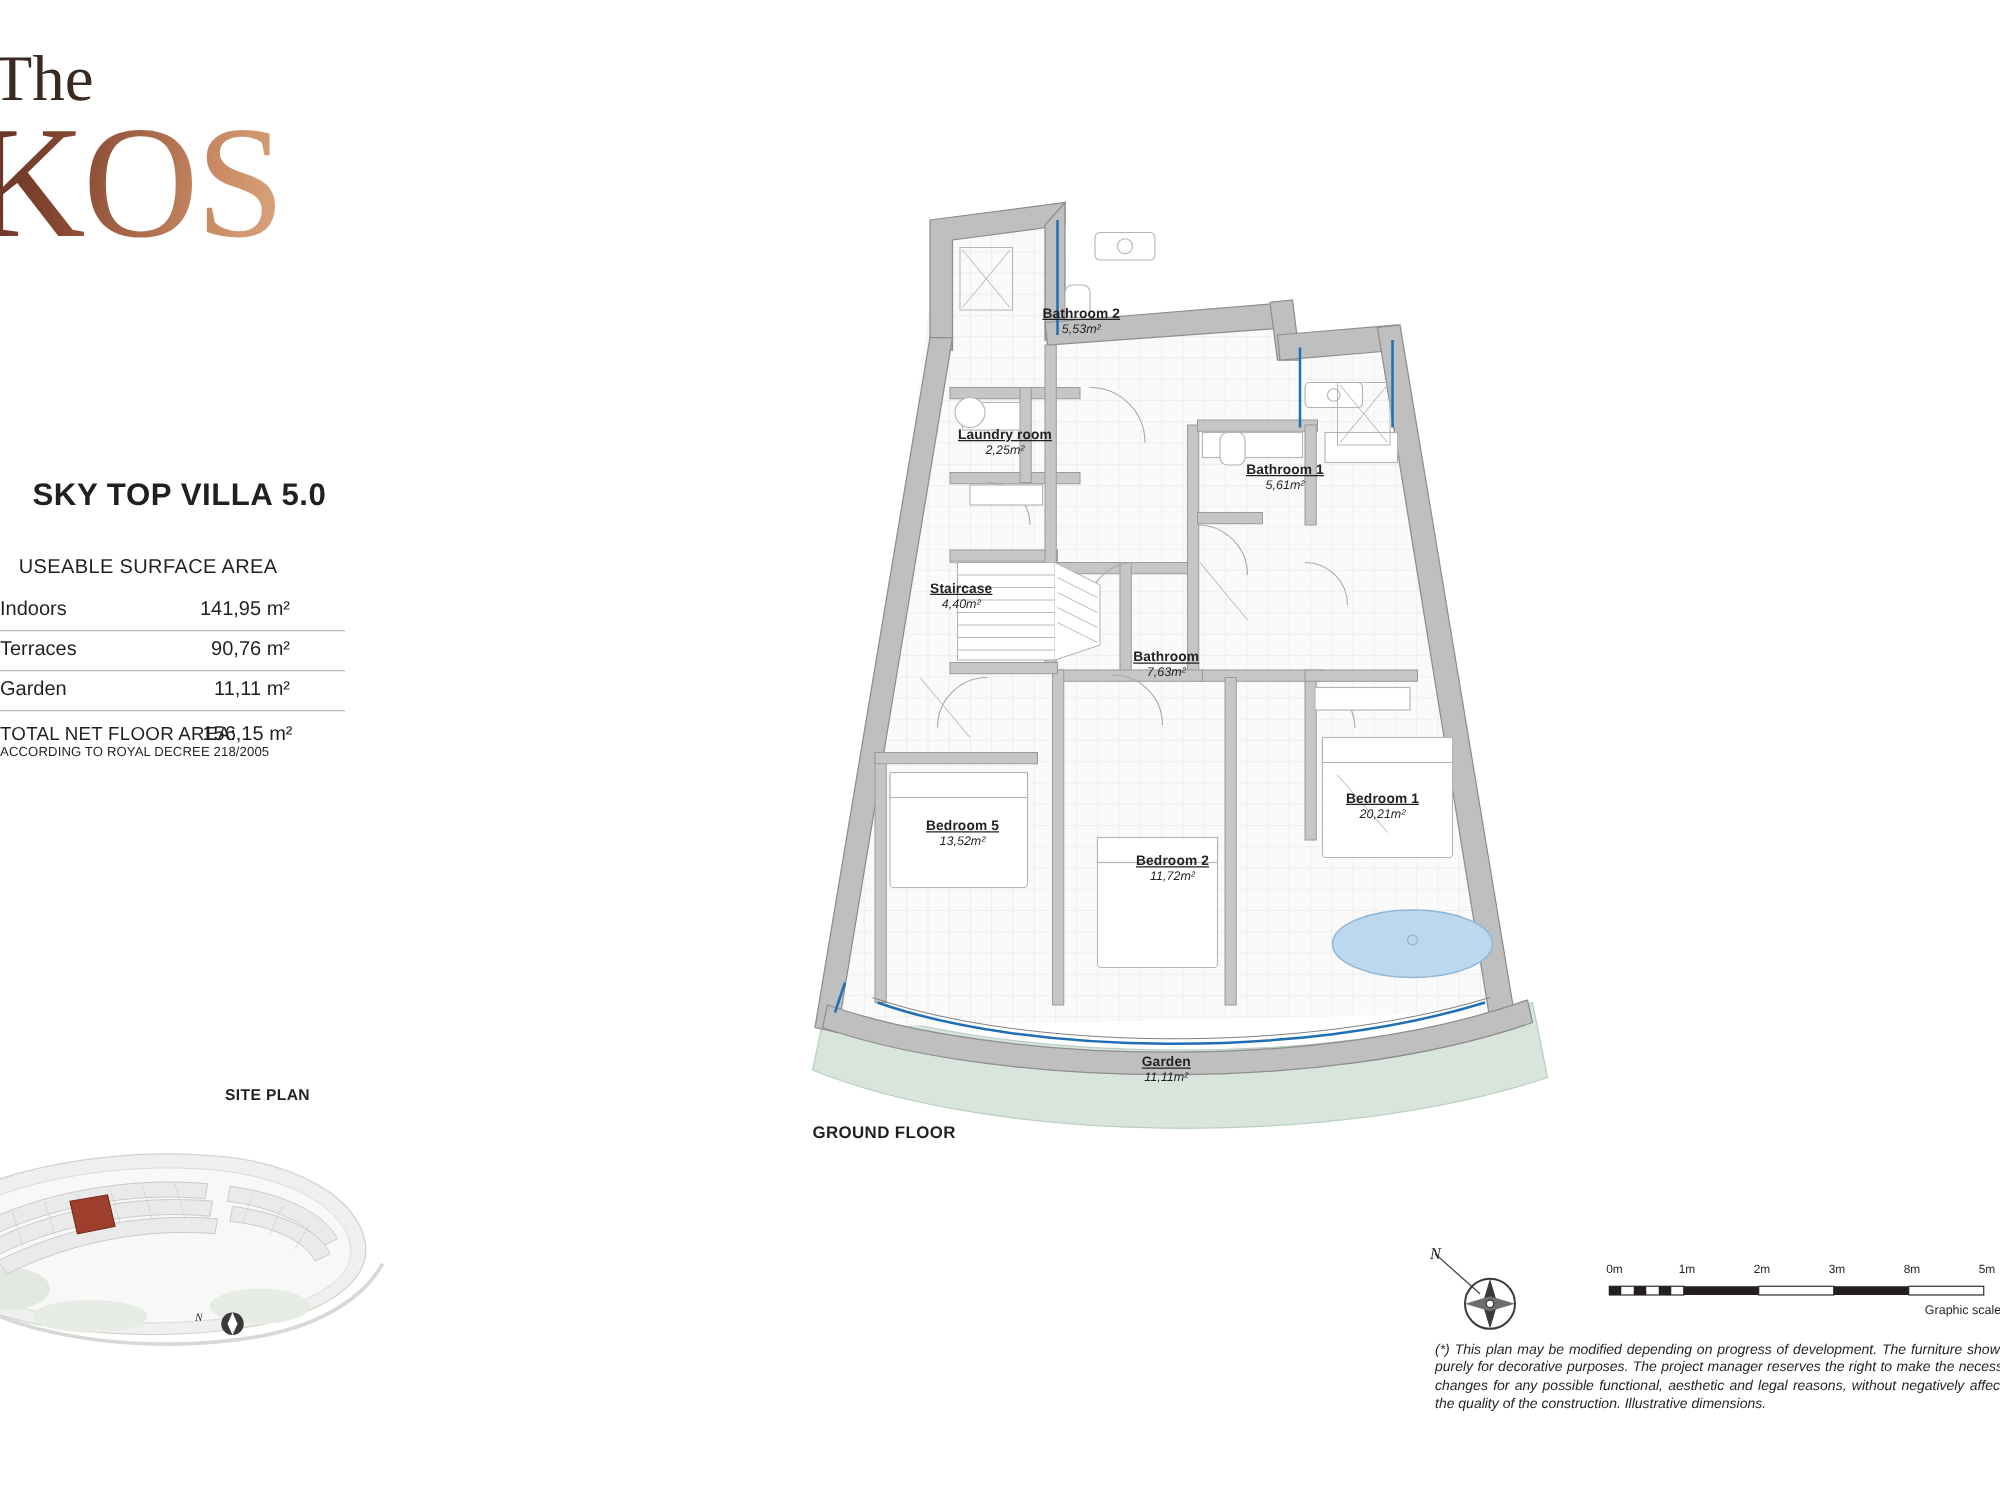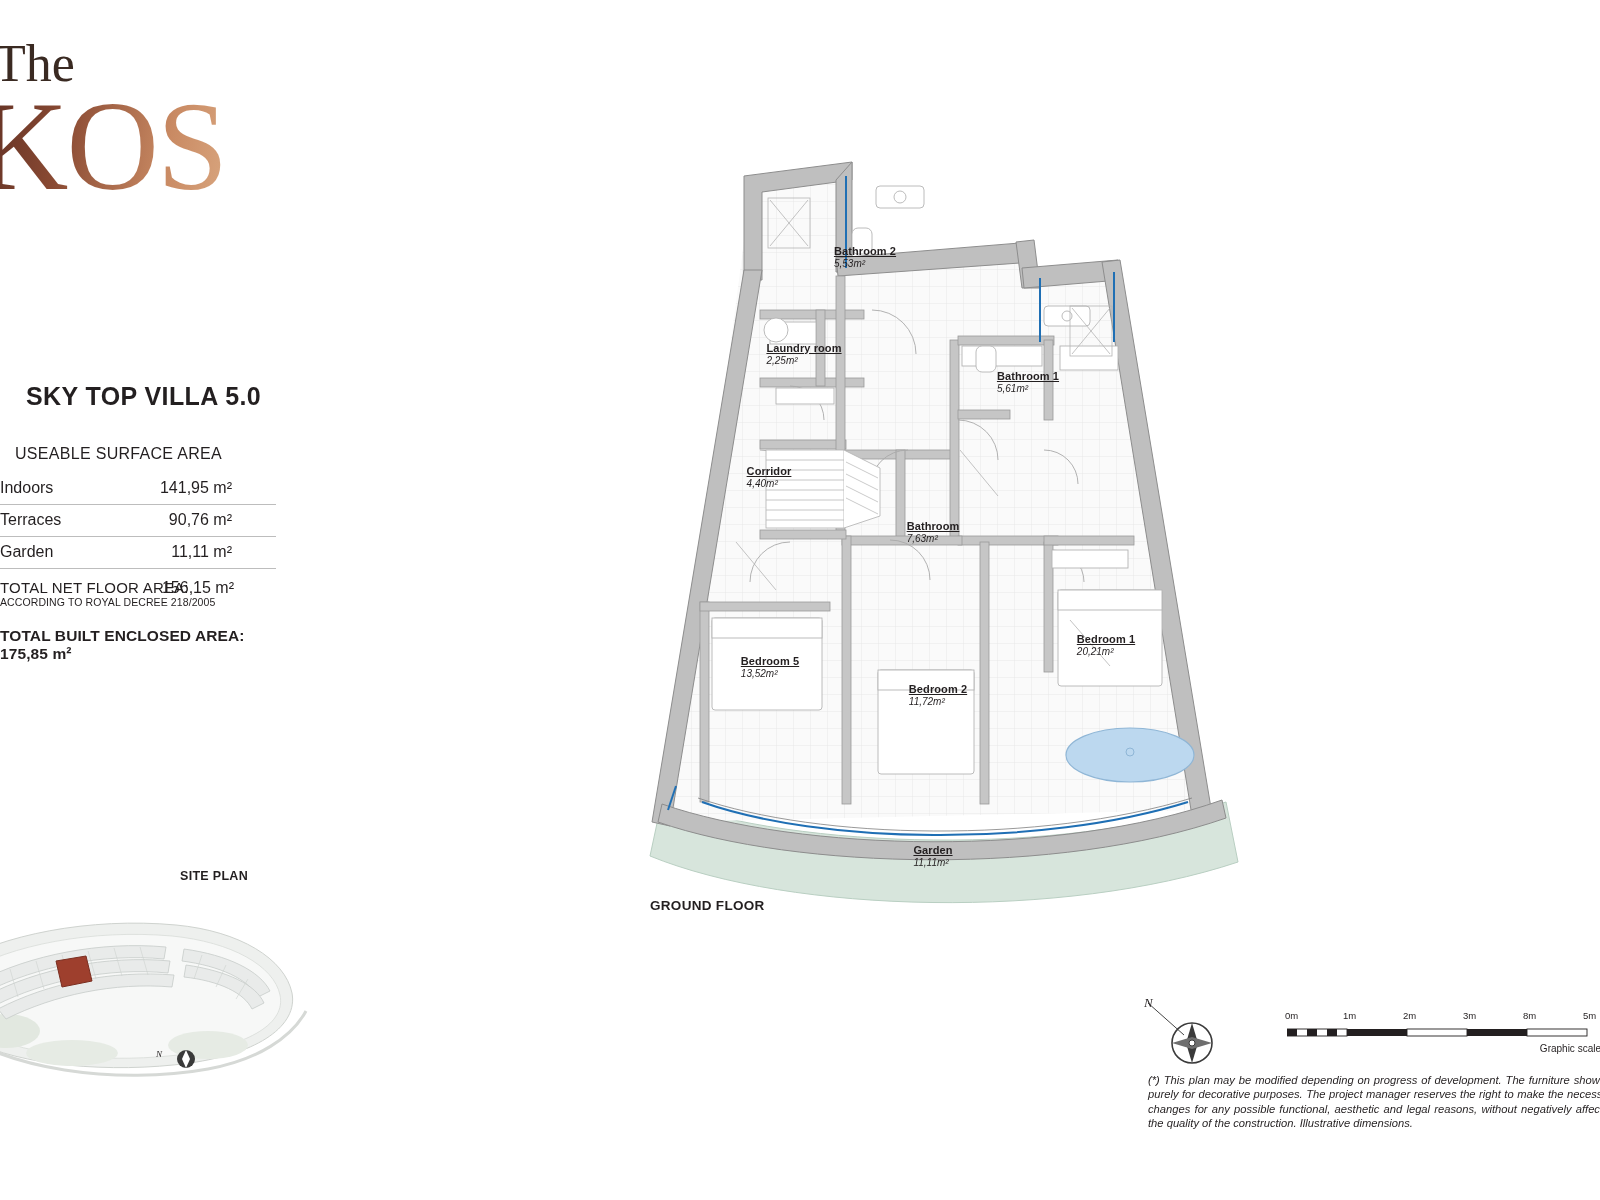--- a/index.html
+++ b/index.html
@@ -129,20 +129,21 @@
     position: absolute;
     left: 640px;
     top: 150px;
     width: 640px;
     height: 780px;
   }
   #plan svg { position: absolute; left: 0; top: 0; }
 
   .rm {
     position: absolute;
+    text-align: center;
     transform: translate(-50%, 0);
     pointer-events: none;
   }
   .rm .n {
     display: block;
     font-size: 11px;
     font-weight: 700;
     color: #231f20;
     text-decoration: underline;
     white-space: nowrap;
@@ -246,21 +247,20 @@
       </tr>
     </tbody>
   </table>
 
   <div class="total-net">
     <span class="t1">TOTAL NET FLOOR AREA:</span>
     <span class="t1v">156,15 m²</span>
     <span class="t2">ACCORDING TO ROYAL DECREE 218/2005</span>
   </div>
 
-  <div class="total-built">TOTAL BUILT ENCLOSED AREA: 175,85 m²</div>
 </div>
 
 <div id="siteplan">
   <div class="sp-title">SITE PLAN</div>
   <svg width="380" height="230" viewBox="0 0 380 230">
 
     <path d="M12 92 C 60 62, 150 44, 236 52 C 300 58, 345 86, 352 120 C 358 152, 320 180, 250 190
              C 170 201, 78 192, 34 168 C 4 151, -2 112, 12 92 Z" fill="#eef0ee" stroke="#cfd3cf" stroke-width="1"></path>
     <path d="M24 100 C 70 72, 152 56, 232 63 C 292 69, 334 93, 340 122 C 346 150, 310 172, 246 181
              C 172 191, 86 183, 46 161 C 20 146, 14 116, 24 100 Z" fill="#f7f8f7" stroke="#d8dcd8" stroke-width="0.8"></path>
@@ -426,21 +426,21 @@
   </div>
   <div class="rm" style="left:164px; top:192px;">
     <span class="n">Laundry room</span>
     <span class="a">2,25m²</span>
   </div>
   <div class="rm" style="left:388px; top:220px;">
     <span class="n">Bathroom 1</span>
     <span class="a">5,61m²</span>
   </div>
   <div class="rm" style="left:129px; top:315px;">
-    <span class="n">Corridor</span>
+    <span class="n">Staircase</span>
     <span class="a">4,40m²</span>
   </div>
   <div class="rm" style="left:293px; top:370px;">
     <span class="n">Bathroom</span>
     <span class="a">7,63m²</span>
   </div>
   <div class="rm" style="left:466px; top:483px;">
     <span class="n">Bedroom 1</span>
     <span class="a">20,21m²</span>
   </div>

